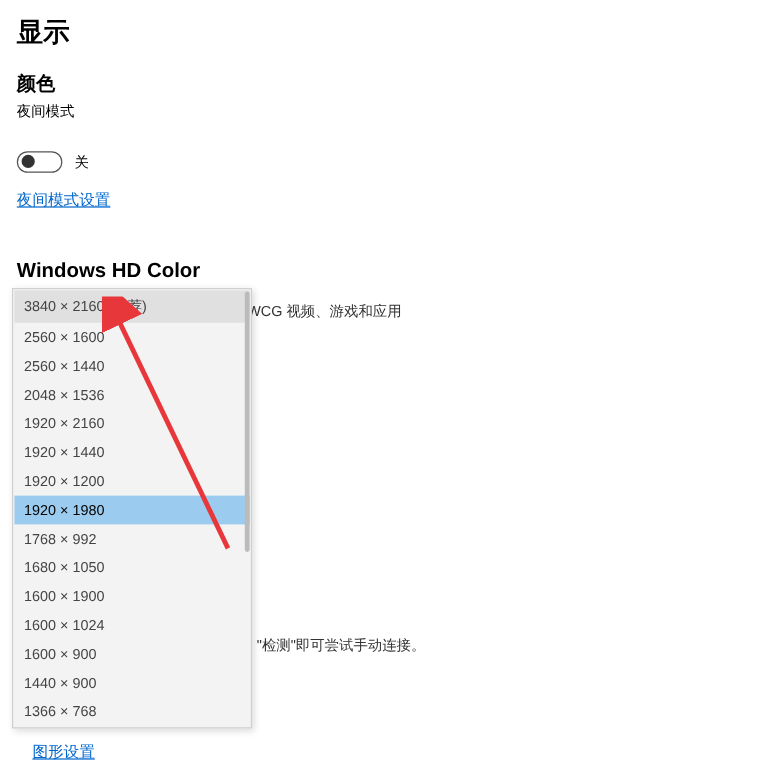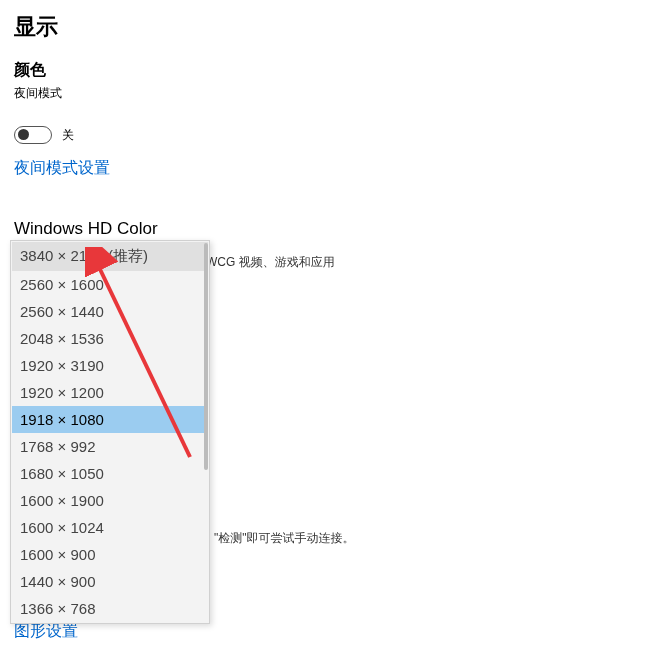--- a/index.html
+++ b/index.html
@@ -56,28 +56,29 @@
       background: #333;
       border-radius: 50%;
       top: 2px;
       left: 3px;
     }
     .toggle-label {
       font-size: 12px;
     }
     .link {
       color: #0066cc;
-      font-size: 16px;
+      font-size: 13px;
       cursor: pointer;
       display: inline-block;
       margin-bottom: 6px;
+      text-decoration: underline;
     }
     .hdcolor-title {
       font-size: 17px;
-      font-weight: 400;
+      font-weight: 700;
       margin-top: 34px;
       margin-bottom: 14px;
     }
     .description {
       font-size: 12px;
       color: #333;
       line-height: 1.5;
       max-width: 330px;
       margin-bottom: 6px;
     }
@@ -87,21 +88,21 @@
       top: 240px;
       width: 200px;
       background: #f3f3f3;
       border: 1px solid #d0d0d0;
       box-shadow: 2px 2px 6px rgba(0,0,0,0.15);
       z-index: 10;
       padding: 1px;
     }
     .dropdown-item {
       padding: 5px 8px;
-      font-size: 15px;
+      font-size: 12px;
       cursor: pointer;
       color: #444;
     }
     .dropdown-item.hovered {
       background: #e0e0e0;
     }
     .dropdown-item.selected {
       background: #9bccf0;
       color: #000;
     }
@@ -127,20 +128,21 @@
       color: #333;
     }
     .bottom-links {
       position: absolute;
       left: 14px;
       top: 584px;
     }
     .bottom-links .link {
       display: block;
       margin-bottom: 16px;
+      text-align: center;
     }
     .annotation-arrow {
       position: absolute;
       left: 85px;
       top: 247px;
       z-index: 20;
       pointer-events: none;
     }
   </style>
 </head>
@@ -168,23 +170,24 @@
 <span class="link">Windows HD Color 设置</span>
 
 <div class="dropdown" id="dropdown">
   <div class="scrollbar-track">
     <div class="scrollbar-thumb"></div>
   </div>
 <div class="dropdown-item hovered">3840 × 2160 (推荐)</div>
     <div class="dropdown-item">2560 × 1600</div>
     <div class="dropdown-item">2560 × 1440</div>
     <div class="dropdown-item">2048 × 1536</div>
-    <div class="dropdown-item">1920 × 3190</div>
+    <div class="dropdown-item">1920 × 2160</div>
+    <div class="dropdown-item">1920 × 1440</div>
     <div class="dropdown-item">1920 × 1200</div>
-    <div class="dropdown-item selected">1918 × 1080</div>
+    <div class="dropdown-item selected">1920 × 1980</div>
     <div class="dropdown-item">1768 × 992</div>
     <div class="dropdown-item">1680 × 1050</div>
     <div class="dropdown-item">1600 × 1900</div>
     <div class="dropdown-item">1600 × 1024</div>
     <div class="dropdown-item">1600 × 900</div>
     <div class="dropdown-item">1440 × 900</div>
     <div class="dropdown-item">1366 × 768</div>
   </div>
 
 <svg class="annotation-arrow" width="130" height="230">

